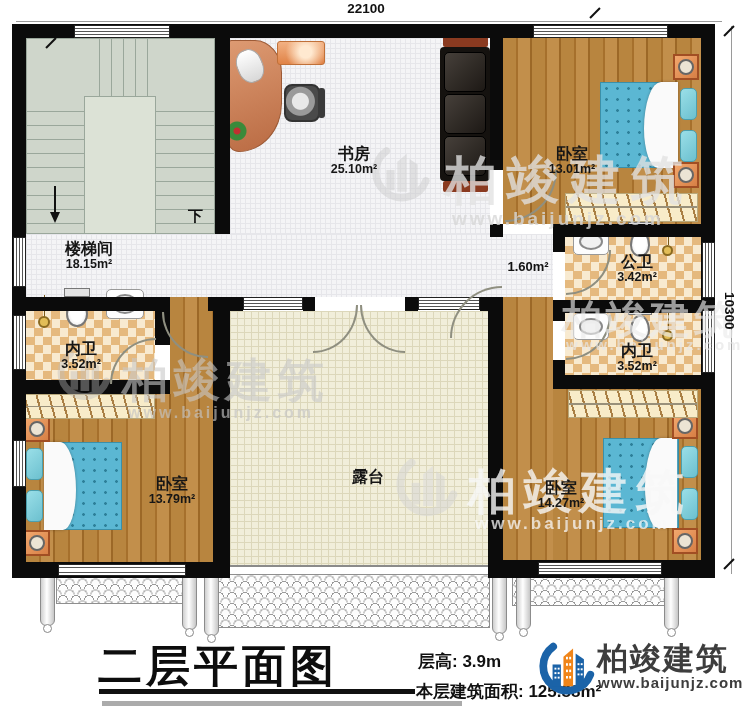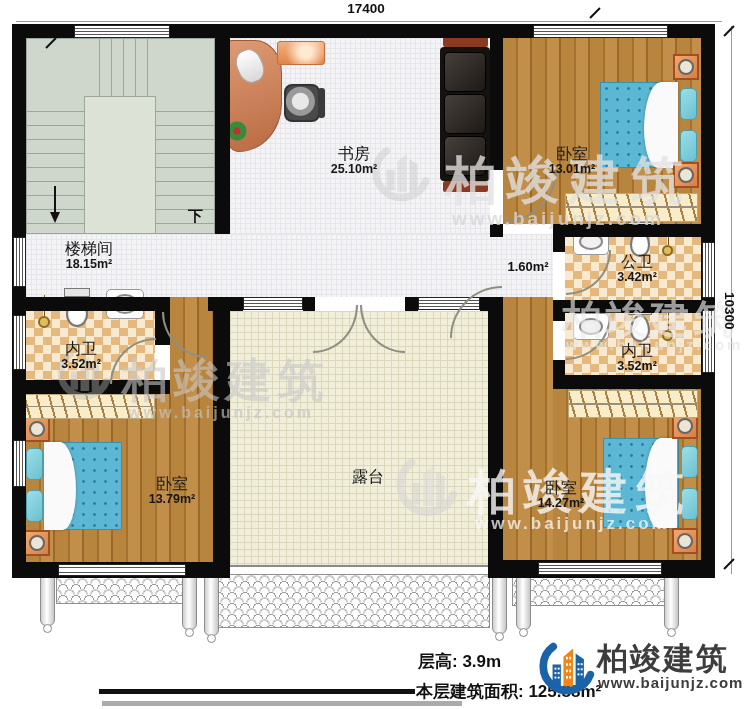--- a/index.html
+++ b/index.html
@@ -59,21 +59,21 @@
   .desk{position:absolute;z-index:8;background:linear-gradient(160deg,#dd9a72,#b96a42);border:1px solid #9c5a36;
     border-radius:4px 30px 48px 12px/4px 36px 54px 12px;box-sizing:border-box}
   .side-table{position:absolute;z-index:8;background:radial-gradient(circle at 60% 45%,#ffe9d0 0 6px,transparent 20px),linear-gradient(#f2b183,#e08347);border:1px solid #c07038;border-radius:3px;box-sizing:border-box}
   .lamp{position:absolute;z-index:9;background:linear-gradient(#ffffff,#d8d8d8);border:1px solid #aaa;border-radius:45%;transform:rotate(-22deg)}
   .chair{position:absolute;z-index:9;background:radial-gradient(circle at 45% 45%,#e8e8e8 0 8px,#9a9a9a 9px 14px,#4a4a4a 15px);border:2px solid #333;border-radius:8px;box-sizing:border-box}
   .armrest{position:absolute;z-index:9;background:#3a3a3a;border-radius:3px}
   .plant{position:absolute;z-index:9;background:radial-gradient(circle,#c03030 0 3px,#3a8a3a 4px 9px,transparent 10px)}
 
   
   .rlabel{position:absolute;transform:translateX(-50%);text-align:center;z-index:30;color:#161616;line-height:1.1;white-space:nowrap}
-  .rlabel .nm{font-size:16px;font-weight:400;display:block}
+  .rlabel .nm{font-size:16px;font-weight:700;display:block}
   .rlabel .ar{font-size:12.5px;font-weight:700;display:block}
   .small-lab{position:absolute;transform:translateX(-50%);z-index:30;font-size:13px;font-weight:700;white-space:nowrap}
   .down-lab{position:absolute;z-index:30;font-size:15px;font-weight:700}
   .arrow-stem{position:absolute;z-index:6;background:#111}
   .arrow-head{position:absolute;z-index:6;width:0;height:0;border-left:5px solid transparent;border-right:5px solid transparent;border-top:11px solid #111}
 
   
   .dim-line{position:absolute;background:#9a9a9a;z-index:12}
   .dim-top-lab{position:absolute;z-index:30;font-size:13.5px;font-weight:700;text-align:center}
   .dim-right-lab{position:absolute;z-index:30;font-size:13.5px;font-weight:700;writing-mode:vertical-rl}
@@ -306,28 +306,29 @@
     <span class="nm">卧室</span>
     <span class="ar">14.27m²</span>
   </div>
   <div class="rlabel" style="left:368px;top:468px">
     <span class="nm">露台</span>
   </div>
   <div class="small-lab" style="left:528px;top:259px">1.60m²</div>
   <div class="down-lab" style="left:188px;top:207px">下</div>
 
   <div class="dim-line" style="left:16px;top:21px;width:706px;height:1px"></div>
-  <div class="dim-top-lab" style="left:330px;top:1px;width:72px">17400</div>
+  <div class="dim-top-lab" style="left:330px;top:1px;width:72px">22100</div>
   <div class="dim-line" style="left:731px;top:26px;width:1px;height:548px"></div>
   <div class="dim-right-lab" style="left:722px;top:292px">10300</div>
   <div class="tick" style="left:44px;top:42px"></div>
   <div class="tick" style="left:588px;top:12px"></div>
   <div class="tick" style="left:722px;top:30px"></div>
   <div class="tick" style="left:722px;top:563px"></div>
 
+  <div class="ft ft-title">二层平面图</div>
   <div class="ft-line1"></div>
   <div class="ft-line2"></div>
   <div class="ft ft-h">层高: 3.9m</div>
   <div class="ft ft-a">本层建筑面积: 125.88m²</div>
 
   <svg style="position:absolute;left:534px;top:634px;z-index:40" width="64" height="68" viewBox="0 0 100 95">
     <path d="M30,14 A38,38 0 1 0 88,58" fill="none" stroke="#1b63a8" stroke-width="12" stroke-linecap="round"></path>
     <polygon points="46,30 61,17 61,76 46,76" fill="#f08519"></polygon>
     <polygon points="65,25 78,34 78,76 65,76" fill="#1b63a8"></polygon>
     <rect x="29" y="42" width="13" height="34" fill="#1b63a8"></rect>

